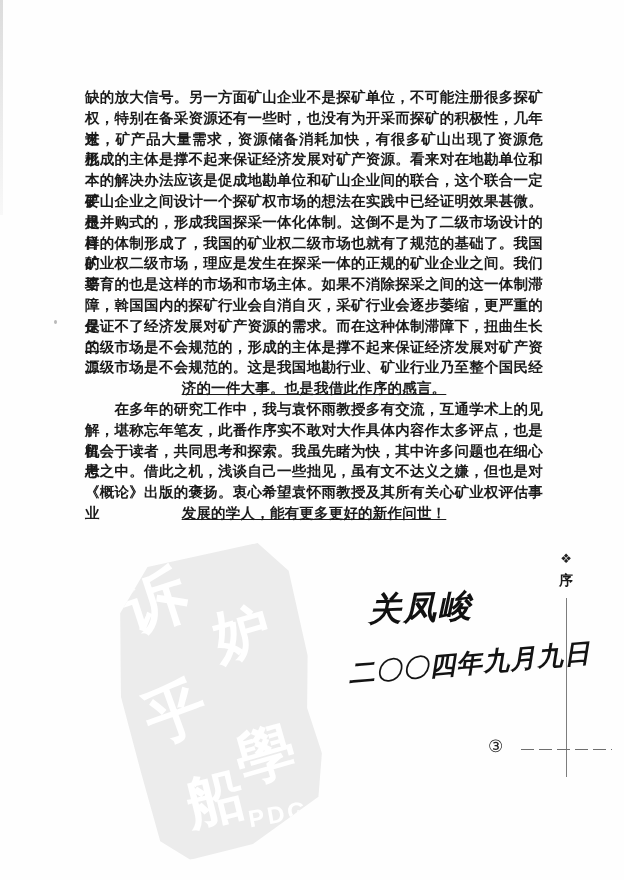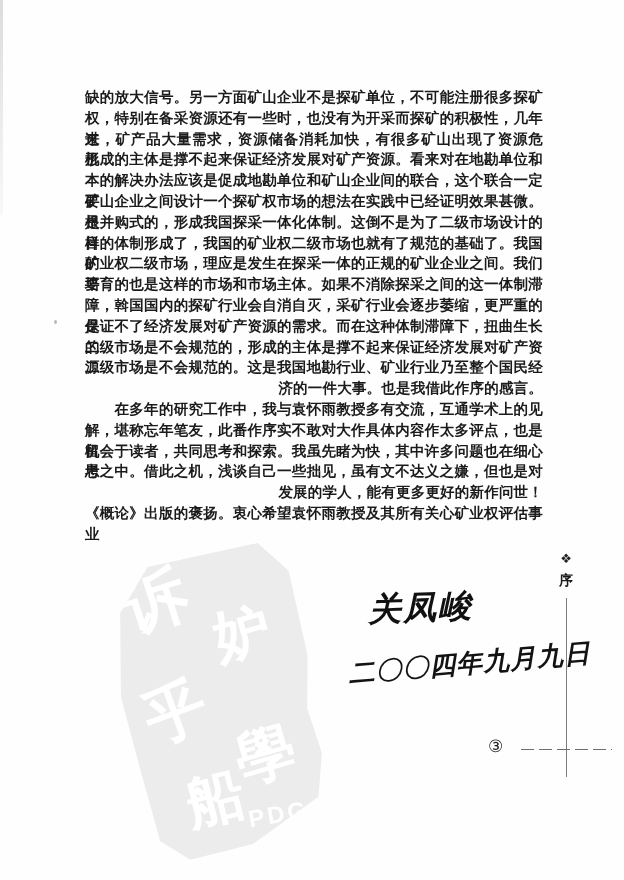--- a/index.html
+++ b/index.html
@@ -23,21 +23,21 @@
   
   .text-block {
     position:absolute; left:85px; top:87px; width:458px;
     color:#1b1b1b; font-weight:600;
   }
   .text-line {
     height:20.8px; line-height:20.8px; font-size:14.5px;
     letter-spacing:0.2px; text-justify:inter-character;
   }
   .text-line.full { text-align:justify; text-align-last:justify; }
-  .text-line.short { text-align:right; }
+  .text-line.short { text-align:center;text-decoration:underline; }
   
   .signature {
     position:absolute; left:368px; top:586px;
     font-size:33px; font-weight:700; font-style:italic;
     color:#111; transform:rotate(-2deg); letter-spacing:2px;
     font-family:"Liberation Serif","DejaVu Serif",serif;
   }
   .sign-date {
     position:absolute; left:348px; top:646px;
     font-size:26px; font-weight:700; font-style:italic;
@@ -125,22 +125,22 @@
         <div class="text-line full">保证不了经济发展对矿产资源的需求。而在这种体制滞障下，扭曲生长的</div>
         <div class="text-line full">二级市场是不会规范的，形成的主体是撑不起来保证经济发展对矿产资源</div>
         <div class="text-line full">二级市场是不会规范的。这是我国地勘行业、矿业行业乃至整个国民经</div>
         <div class="text-line short">济的一件大事。也是我借此作序的感言。</div>
       </div>
     <div>
         <div class="text-line full">　　在多年的研究工作中，我与袁怀雨教授多有交流，互通学术上的见</div>
         <div class="text-line full">解，堪称忘年笔友，此番作序实不敢对大作具体内容作太多评点，也是留</div>
         <div class="text-line full">机会于读者，共同思考和探索。我虽先睹为快，其中许多问题也在细心思</div>
         <div class="text-line full">考之中。借此之机，浅谈自己一些拙见，虽有文不达义之嫌，但也是对</div>
+        <div class="text-line full">《概论》出版的褒扬。衷心希望袁怀雨教授及其所有关心矿业权评估事业</div>
         <div class="text-line short">发展的学人，能有更多更好的新作问世！</div>
-        <div class="text-line full">《概论》出版的褒扬。衷心希望袁怀雨教授及其所有关心矿业权评估事业</div>
       </div>
   </div>
 
   <div class="signature">关凤峻</div>
   <div class="sign-date">二〇〇四年九月九日</div>
 
   <div class="tab-symbol">❖</div>
   <div class="tab-label">序</div>
   <div class="v-rule"></div>
   <div class="h-rule"></div>

